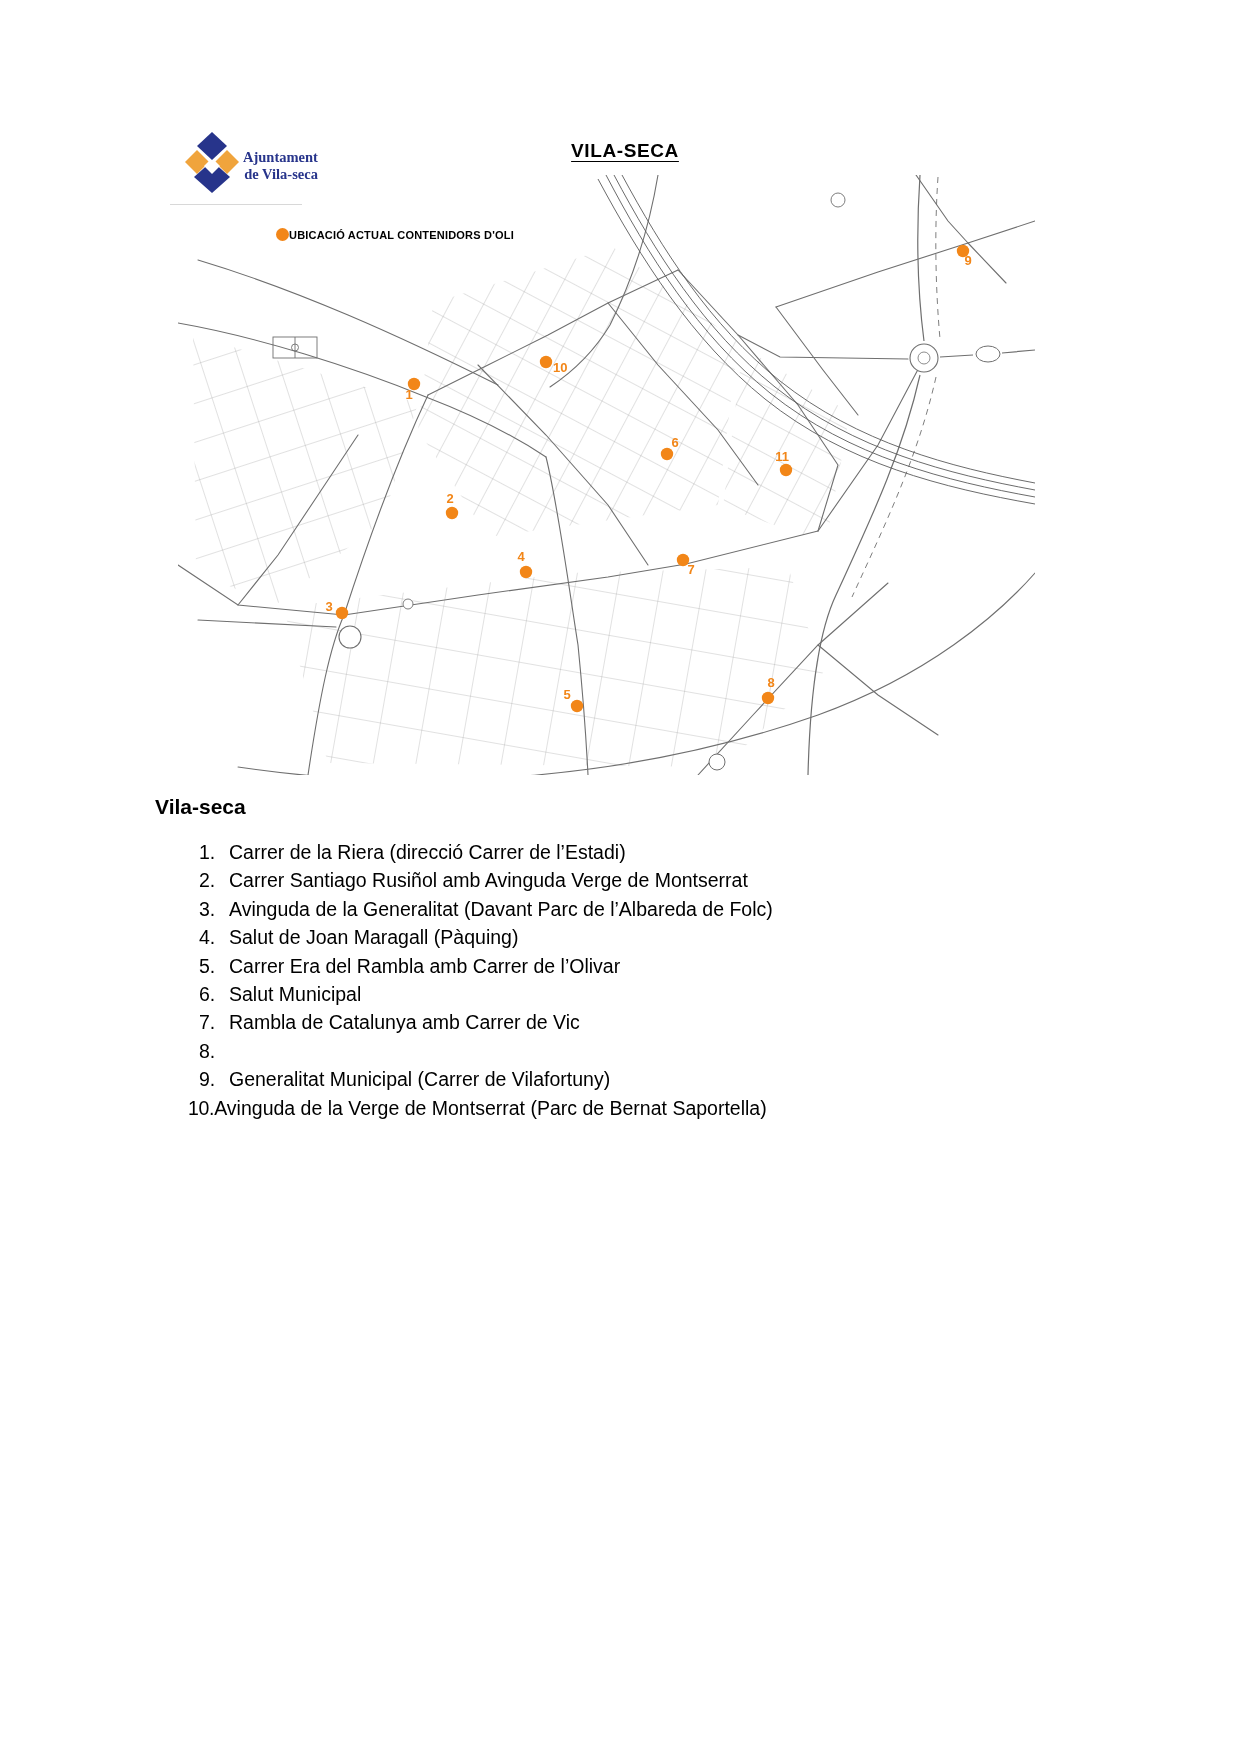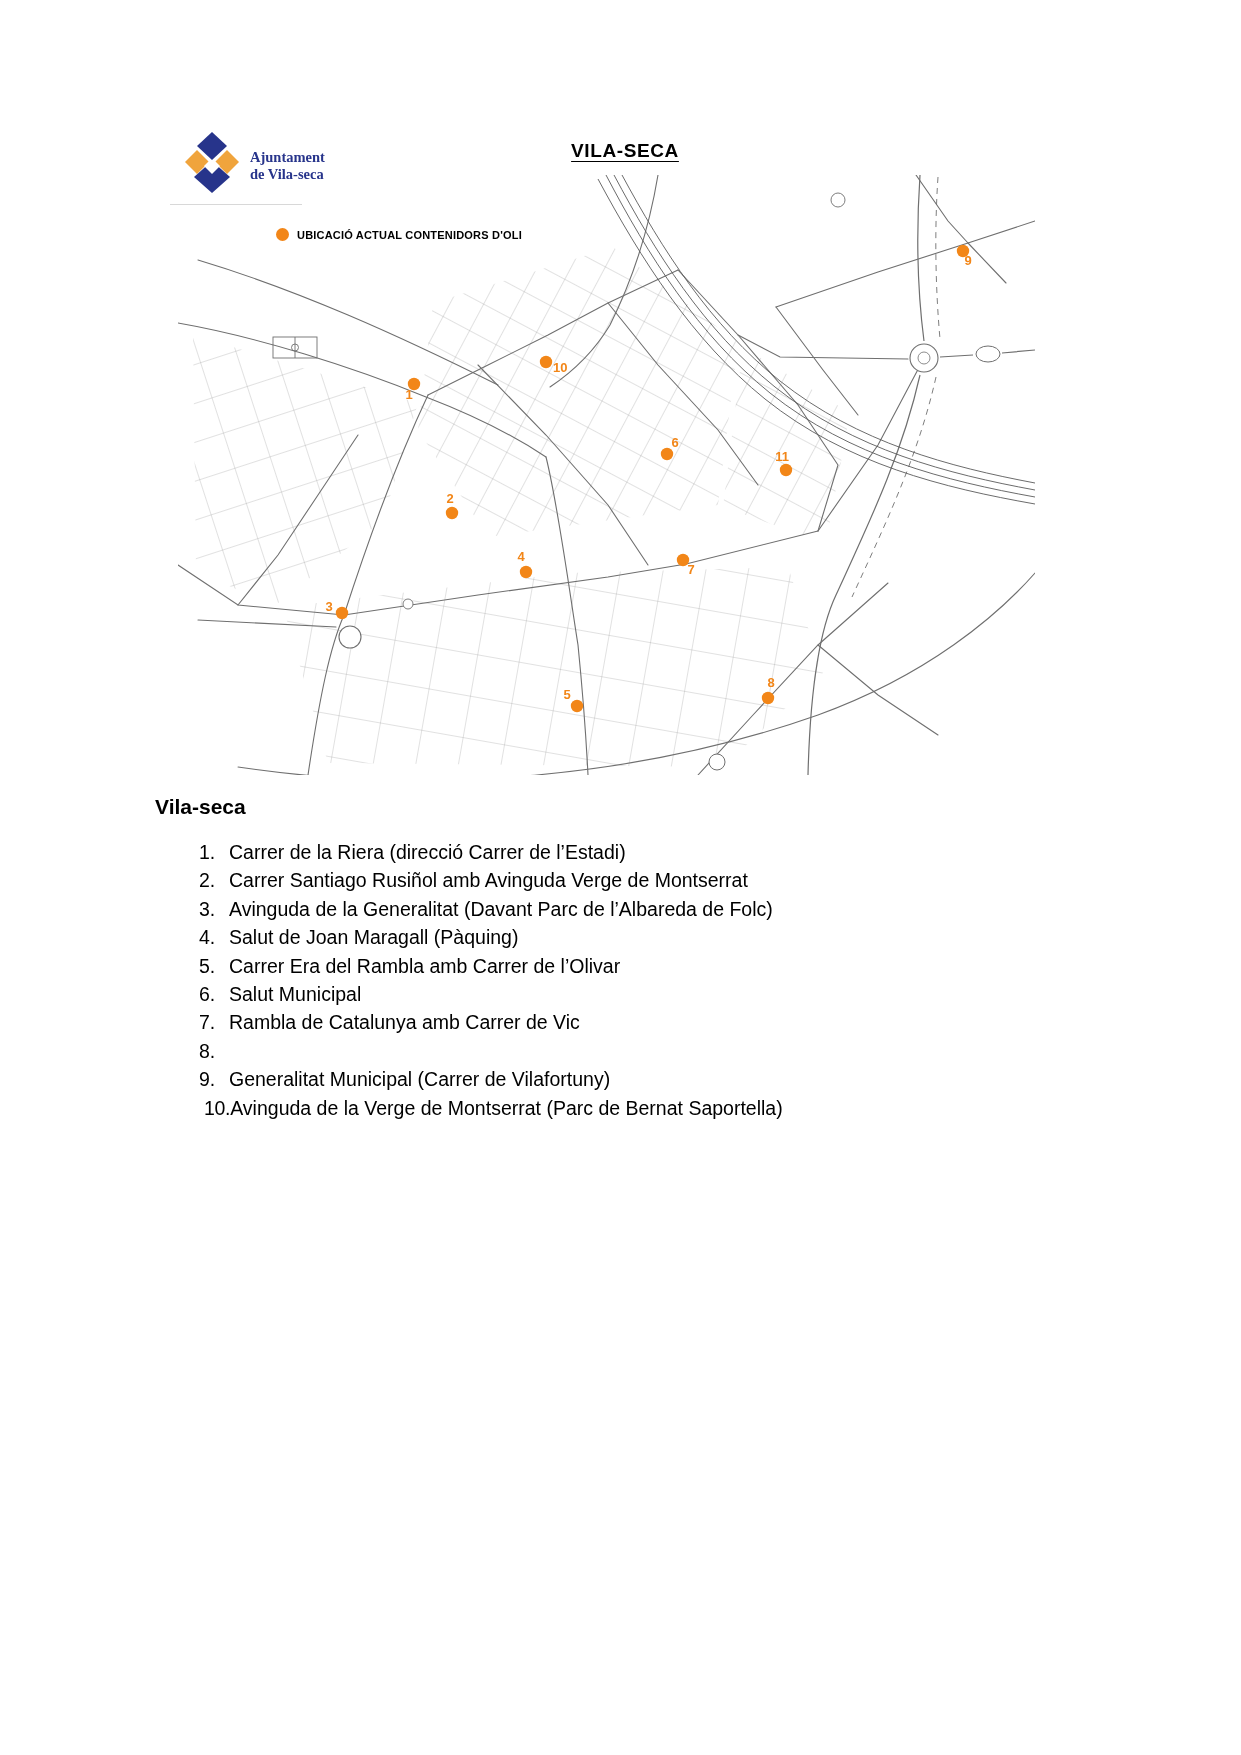--- a/index.html
+++ b/index.html
@@ -3,46 +3,46 @@
 <meta charset="utf-8">
 <style>
   html,body{margin:0;padding:0;background:#ffffff;}
   .page{position:relative;width:1241px;height:1755px;background:#fff;overflow:hidden;
         font-family:"Liberation Sans",sans-serif;color:#000;}
 
   
   .logo{position:absolute;left:170px;top:126px;width:132px;height:78px;
         border-bottom:1px solid #d8d8d8;}
   .logo-mark{position:absolute;left:14px;top:4px;width:56px;height:66px;}
-  .logo-text{position:absolute;left:80px;top:23px;line-height:17px;
+  .logo-text{position:absolute;left:73px;top:23px;line-height:17px;
              font-family:"Liberation Serif",serif;font-weight:bold;
-             font-size:14.5px;color:var(--logo-blue);white-space:nowrap;}
+             font-size:14.5px;color:var(--logo-blue);white-space:nowrap;text-align:right;}
 
   
   .doc-title{position:absolute;left:505px;top:140px;width:240px;text-align:center;
              font-size:19px;font-weight:bold;letter-spacing:0.6px;
              text-decoration:underline;text-underline-offset:4px;}
 
   
-  .legend{position:absolute;left:276px;top:228px;display:flex;align-items:center;gap:8px;}
+  .legend{position:absolute;left:276px;top:228px;display:flex;align-items:center;}
   .legend-dot{width:13px;height:13px;border-radius:50%;background:var(--accent);}
   .legend-label{font-size:11px;font-weight:bold;letter-spacing:0.2px;}
 
   
   .map{position:absolute;left:178px;top:175px;width:857px;height:600px;}
   .map svg{display:block;width:857px;height:600px;}
   .marker-label{font-family:"Liberation Sans",sans-serif;font-size:13px;font-weight:bold;
                 fill:var(--accent);}
 
   
   .list-heading{position:absolute;left:155px;top:795px;font-size:21px;font-weight:bold;}
   .loc-list{position:absolute;left:188px;top:838px;font-size:19.5px;line-height:28.4px;}
   .li-row{display:flex;white-space:nowrap;}
   .li-num{flex:0 0 41px;padding-left:11px;box-sizing:border-box;}
-  .li-row.dd .li-num{flex:0 0 24px;padding-left:0;letter-spacing:-0.3px;margin-left:16px;}
+  .li-row.dd .li-num{flex:0 0 24px;padding-left:0;letter-spacing:-0.3px;}
 </style>
 </head>
 <body>
 
 <div class="page">
 
   <div class="logo">
     <svg class="logo-mark" viewBox="0 0 56 66" xmlns="http://www.w3.org/2000/svg">
       <polygon points="12,32 24,20 36,32 24,44" style="fill:var(--logo-orange)" transform="translate(-11,0)"></polygon>
       <polygon points="12,32 24,20 36,32 24,44" style="fill:var(--logo-orange)" transform="translate(19,0)"></polygon>

